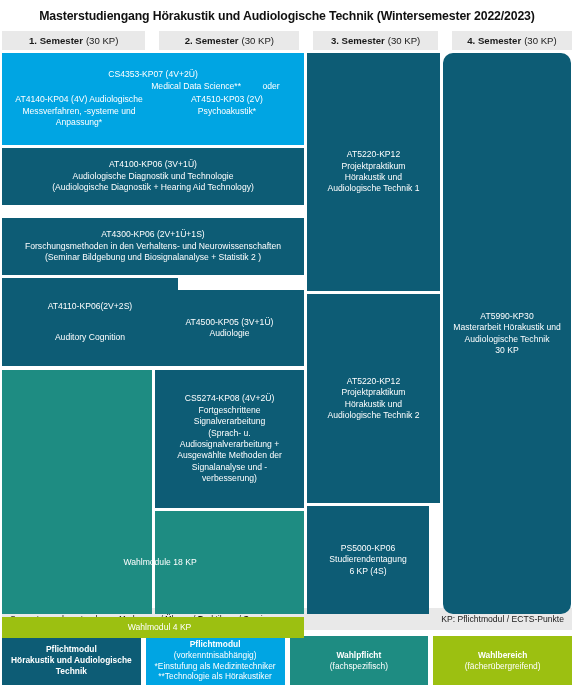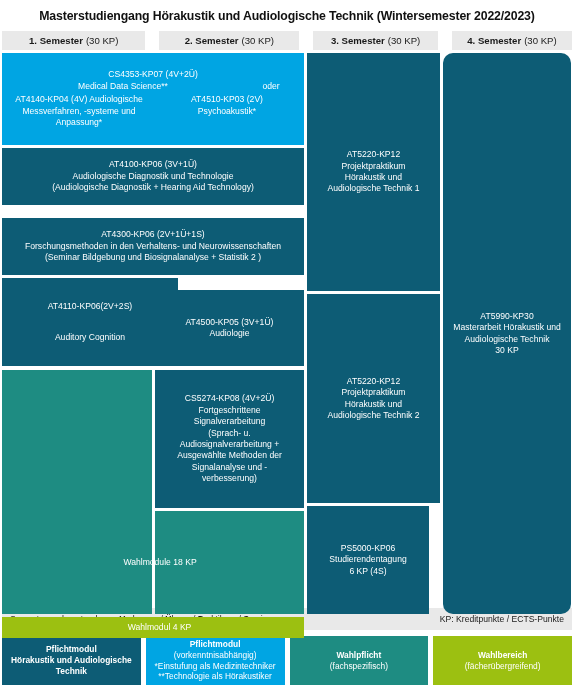--- a/index.html
+++ b/index.html
@@ -109,21 +109,21 @@
     <b>4. Semester</b>
     <span class="kp">(30 KP)</span>
   </div>
 </div>
 
 <div class="grid">
 
   <div class="blk lblue" style="left:0; top:0; width:302px; height:92px;">
     <span class="ln">CS4353-KP07 (4V+2Ü)</span>
     <div class="split" style="margin-bottom:2px;">
-      <div style="text-align:center;">Medical Data Science**</div>
+      <div style="text-align:right;">Medical Data Science**</div>
       <div style="flex:0 0 60px;text-align:center;">oder</div>
     </div>
     <div class="split">
       <div style="flex:1;">
         <span class="ln">AT4140-KP04 (4V) Audiologische</span>
         <span class="ln">Messverfahren, -systeme und</span>
         <span class="ln">Anpassung*</span>
       </div>
       <div style="flex:1;">
         <span class="ln">AT4510-KP03 (2V)</span>
@@ -212,21 +212,21 @@
     <span>
       <b>V</b><span>orlesung</span>
       <span>/</span>
       <b>Ü</b><span>bung</span>
       <span>/</span>
       <b>P</b><span>raktikum</span>
       <span>/</span>
       <b>S</b><span>eminar</span>
     </span>
   </div>
-  <div class="right">KP: Kreditpunkte / ECTS-Punkte</div>
+  <div class="right">KP: Pflichtmodul / ECTS-Punkte</div>
 </div>
 
 <div class="legend-boxes">
   <div class="lbox dark">
     <span class="b">Pflichtmodul</span>
     <span class="b">Hörakustik und Audiologische</span>
     <span class="b">Technik</span>
   </div>
   <div class="lbox lblue">
     <span class="b">Pflichtmodul</span>

